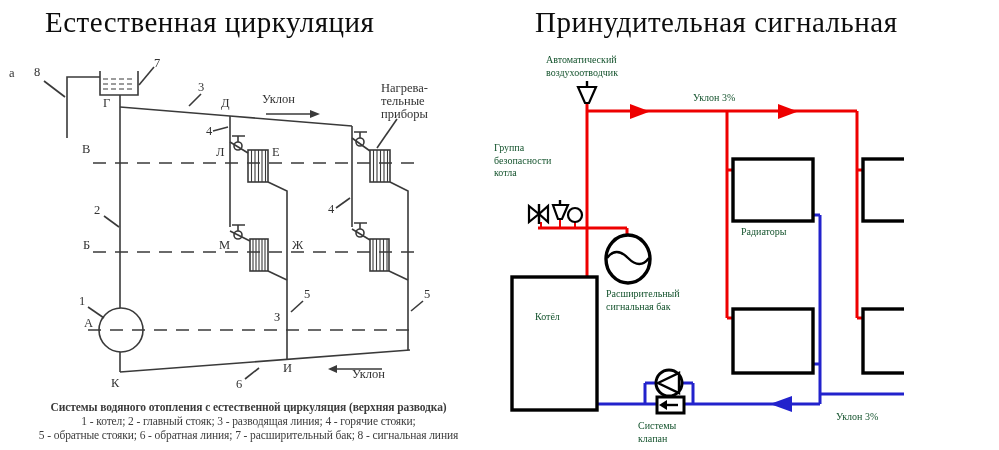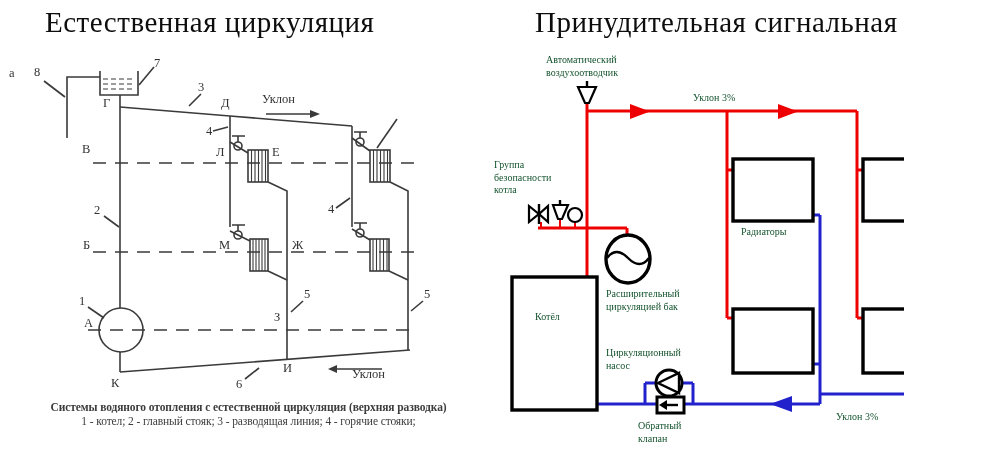--- a/index.html
+++ b/index.html
@@ -179,20 +179,25 @@
   <div class="title" style="left:45px;top:6px;">Естественная циркуляция</div>
   <div class="title" style="left:535px;top:6px;">Принудительная сигнальная</div>
 
   <div class="lbl" style="left:9px;top:67px;">а</div>
   <div class="lbl" style="left:34px;top:66px;">8</div>
   <div class="lbl" style="left:154px;top:57px;">7</div>
   <div class="lbl" style="left:103px;top:97px;">Г</div>
   <div class="lbl" style="left:198px;top:81px;">3</div>
   <div class="lbl" style="left:221px;top:97px;">Д</div>
   <div class="lbl" style="left:262px;top:93px;">Уклон</div>
+  <div class="lbl" style="left:381px;top:82px;">
+    <div>Нагрева-</div>
+    <div>тельные</div>
+    <div>приборы</div>
+  </div>
   <div class="lbl" style="left:206px;top:125px;">4</div>
   <div class="lbl" style="left:82px;top:143px;">В</div>
   <div class="lbl" style="left:216px;top:146px;">Л</div>
   <div class="lbl" style="left:272px;top:146px;">Е</div>
   <div class="lbl" style="left:94px;top:204px;">2</div>
   <div class="lbl" style="left:83px;top:239px;">Б</div>
   <div class="lbl" style="left:219px;top:239px;">М</div>
   <div class="lbl" style="left:292px;top:239px;">Ж</div>
   <div class="lbl" style="left:328px;top:203px;">4</div>
   <div class="lbl" style="left:79px;top:295px;">1</div>
@@ -201,40 +206,37 @@
   <div class="lbl" style="left:304px;top:288px;">5</div>
   <div class="lbl" style="left:424px;top:288px;">5</div>
   <div class="lbl" style="left:111px;top:377px;">К</div>
   <div class="lbl" style="left:236px;top:378px;">6</div>
   <div class="lbl" style="left:283px;top:362px;">И</div>
   <div class="lbl" style="left:352px;top:368px;">Уклон</div>
 
   <div class="caption">
     <div class="b">Системы водяного отопления с естественной циркуляция (верхняя разводка)</div>
     <div>1 - котел; 2 - главный стояк; 3 - разводящая линия; 4 - горячие стояки;</div>
+    <div>5 - обратные стояки; 6 - обратная линия; 7 - расширительный бак; 8 - сигнальная линия</div>
   </div>
 
   <div class="rlbl" style="left:546px;top:53px;">
     <div>Автоматический</div>
     <div>воздухоотводчик</div>
   </div>
   <div class="rlbl" style="left:693px;top:91px;">Уклон 3%</div>
-  <div class="rlbl" style="left:494px;top:159px;line-height:12.5px;">
+  <div class="rlbl" style="left:494px;top:142px;line-height:12.5px;">
     <div>Группа</div>
     <div>безопасности</div>
     <div>котла</div>
   </div>
   <div class="rlbl" style="left:535px;top:288px;margin-top:22px;">Котёл</div>
   <div class="rlbl" style="left:606px;top:287px;">
     <div>Расширительный</div>
-    <div>циркуляцией бак</div>
+    <div>сигнальная бак</div>
   </div>
   <div class="rlbl" style="left:741px;top:225px;text-align:right;">Радиаторы</div>
-  <div class="rlbl" style="left:606px;top:346px;">
-    <div>Циркуляционный</div>
-    <div>насос</div>
-  </div>
   <div class="rlbl" style="left:638px;top:419px;">
-    <div>Обратный</div>
+    <div>Системы</div>
     <div>клапан</div>
   </div>
   <div class="rlbl" style="left:836px;top:410px;">Уклон 3%</div>
 </div>
 
 </body></html>

